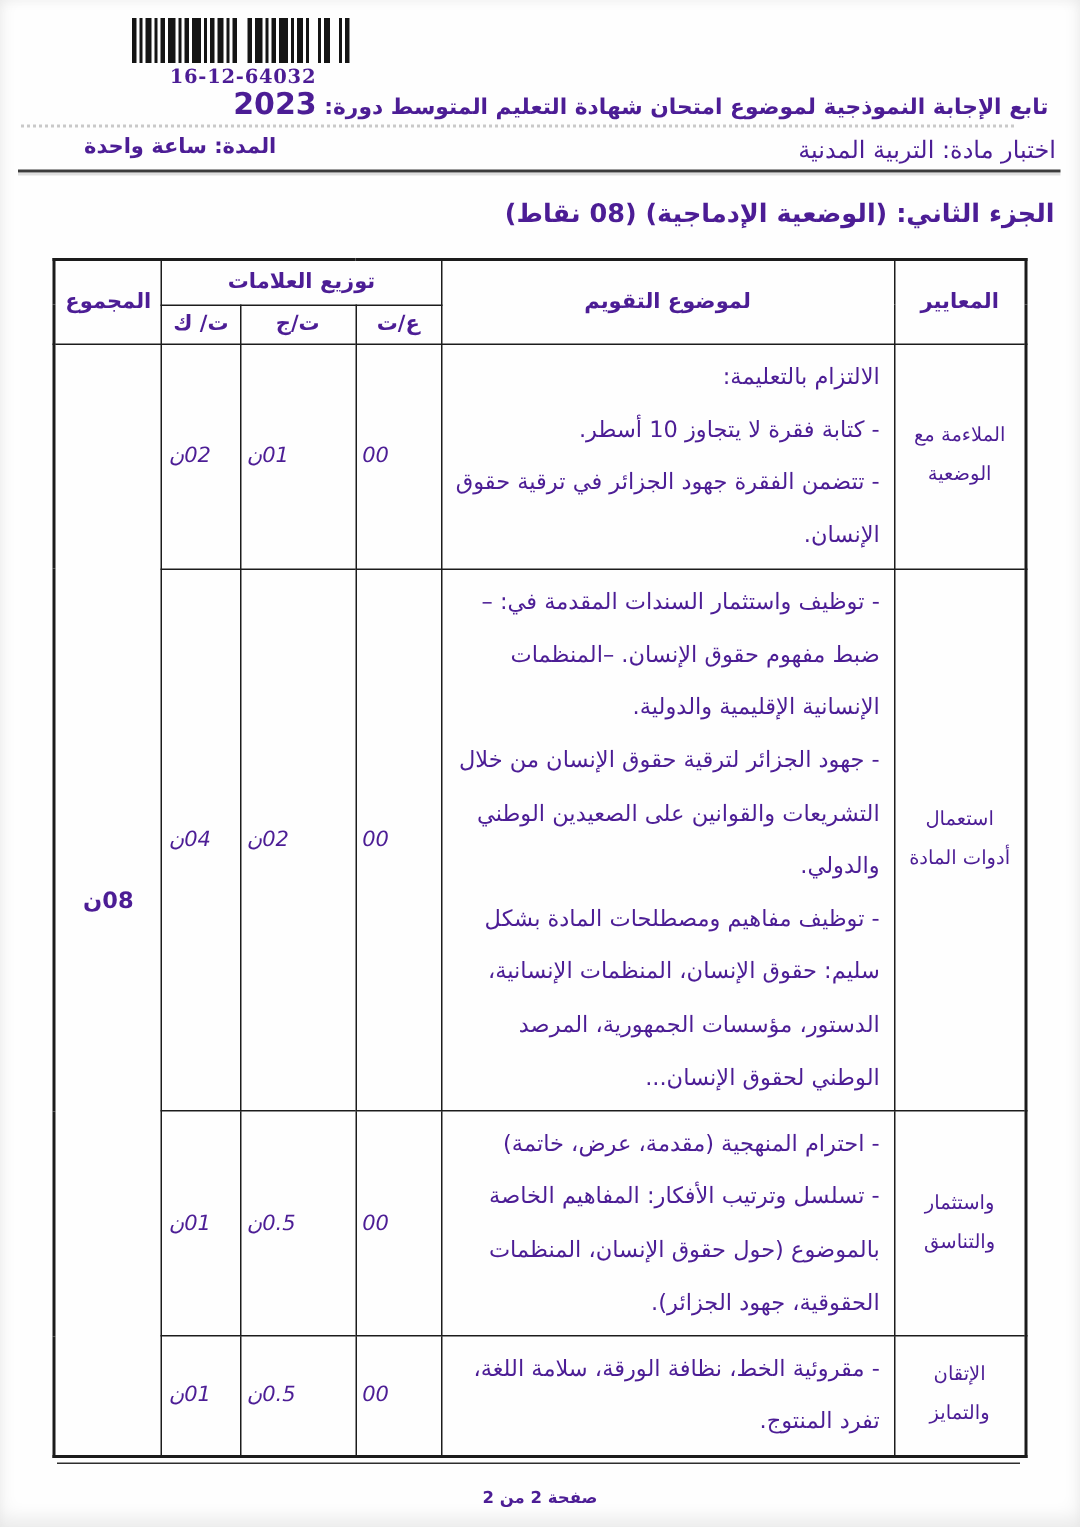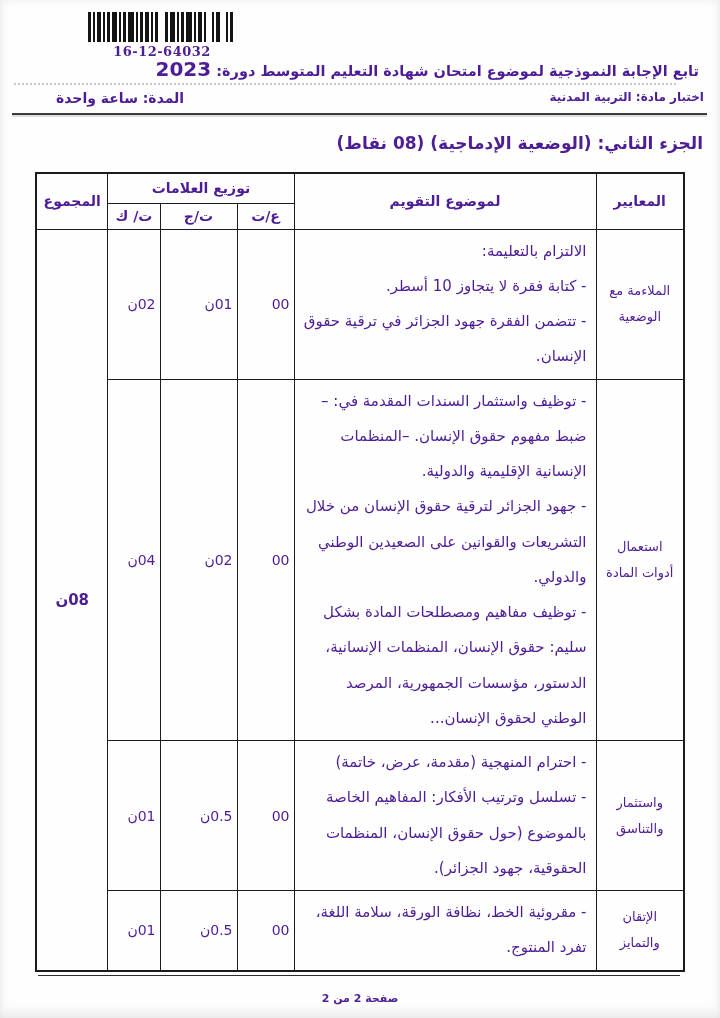--- a/index.html
+++ b/index.html
@@ -13,21 +13,21 @@
   
   .barcode-block { position:absolute; left:86px; top:12px; width:152px; text-align:center; direction:ltr; }
   .barcode-svg { display:block; margin:0 auto; }
   .barcode-number { font-family:"DejaVu Serif", serif; font-weight:bold; font-size:13px; letter-spacing:0.5px; margin-top:2px; }
 
   .exam-title { position:absolute; top:57px; right:21px; font-weight:bold; font-size:14.5px; white-space:nowrap; }
   .exam-year { font-size:20px; font-weight:bold; }
 
   .dotted-sep { position:absolute; top:83px; right:44px; left:14px; border-top:2px dotted #c9c9c9; }
 
-  .subject-line { position:absolute; top:90px; right:16px; font-weight:bold; font-size:12px; }
+  .subject-line { position:absolute; top:90px; right:16px; font-weight:normal; font-size:16px; }
   .duration-line { position:absolute; top:90px; left:40px; font-weight:bold; font-size:14px;margin-left:16px; }
 
   .header-rule { position:absolute; top:113px; right:13px; left:12px; border-top:2px solid #3c3c3c; box-shadow:0 2px 0 rgba(0,0,0,0.12); }
 
   
   .section-title { position:absolute; top:133px; right:17px; font-weight:bold; font-size:17px; }
 
   
   .rubric-table {
     position:absolute; top:172px; right:35px; width:648px;
@@ -45,21 +45,21 @@
   col.c-total { width:72px; }
 
   td.criteria-cell {
     text-align:center; vertical-align:middle; font-size:13px; font-weight:normal;
     white-space:pre-line; line-height:2.0; padding:0 3px;
   }
   td.indicators-cell {
     text-align:right; vertical-align:middle; font-size:15px;
     white-space:pre-line; line-height:2.35; padding:4px 9px;
   }
-  td.mark-cell { text-align:right; vertical-align:middle; font-size:14px; }
+  td.mark-cell { text-align:left; vertical-align:middle; font-size:14px;font-style:italic; }
   td.total-cell { text-align:center; vertical-align:middle; font-size:15px; font-weight:bold; }
 
   
   .footer-rule { position:absolute; bottom:42px; right:40px; left:38px; border-top:1.5px solid #2e2e2e; }
   .footer-text { position:absolute; bottom:13px; right:0; left:0; text-align:center; font-weight:bold; font-size:11px; }
 </style>
 </head>
 <body>
 
 <div class="page">

